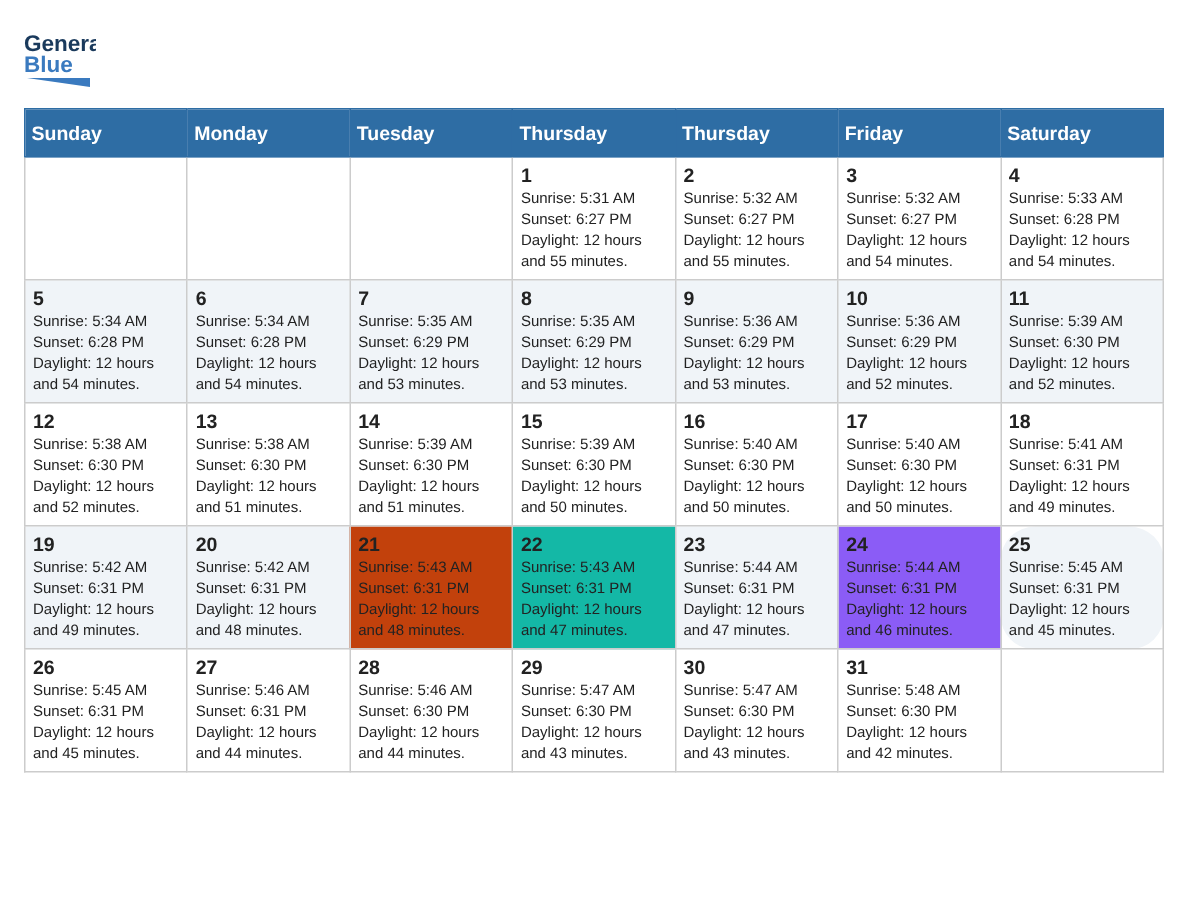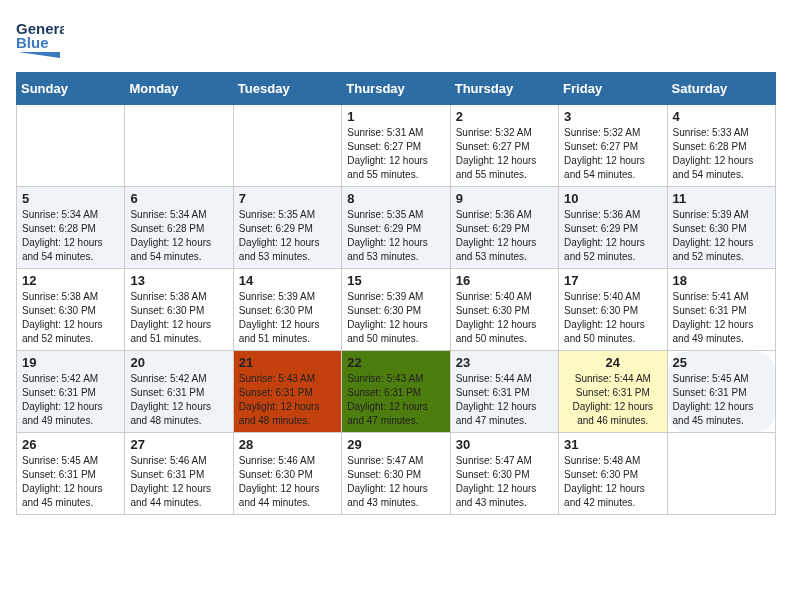--- a/index.html
+++ b/index.html
@@ -263,35 +263,35 @@
 Daylight: 12 hours
 and 48 minutes.</div>
         </td>
         <td style="background: #c2410c;">
           <span class="day-num">21</span>
           <div class="day-info" style="white-space: pre-line;">Sunrise: 5:43 AM
 Sunset: 6:31 PM
 Daylight: 12 hours
 and 48 minutes.</div>
         </td>
-        <td style="background: #4d7c0f; margin-left: 48px;">
+        <td style="background: #14b8a6; margin-left: 48px;">
           <span class="day-num">22</span>
           <div class="day-info" style="white-space: pre-line;">Sunrise: 5:43 AM
 Sunset: 6:31 PM
 Daylight: 12 hours
 and 47 minutes.</div>
         </td>
         <td style="background: rgb(240, 244, 248); margin-top: 32px;">
           <span class="day-num">23</span>
           <div class="day-info" style="white-space: pre-line;">Sunrise: 5:44 AM
 Sunset: 6:31 PM
 Daylight: 12 hours
 and 47 minutes.</div>
         </td>
-        <td style="background: #fef9c3; text-align: center;">
+        <td style="background: #8b5cf6;">
           <span class="day-num">24</span>
           <div class="day-info" style="white-space: pre-line;">Sunrise: 5:44 AM
 Sunset: 6:31 PM
 Daylight: 12 hours
 and 46 minutes.</div>
         </td>
         <td style="background: rgb(240, 244, 248); border-radius: 23px;">
           <span class="day-num">25</span>
           <div class="day-info" style="white-space: pre-line;">Sunrise: 5:45 AM
 Sunset: 6:31 PM

